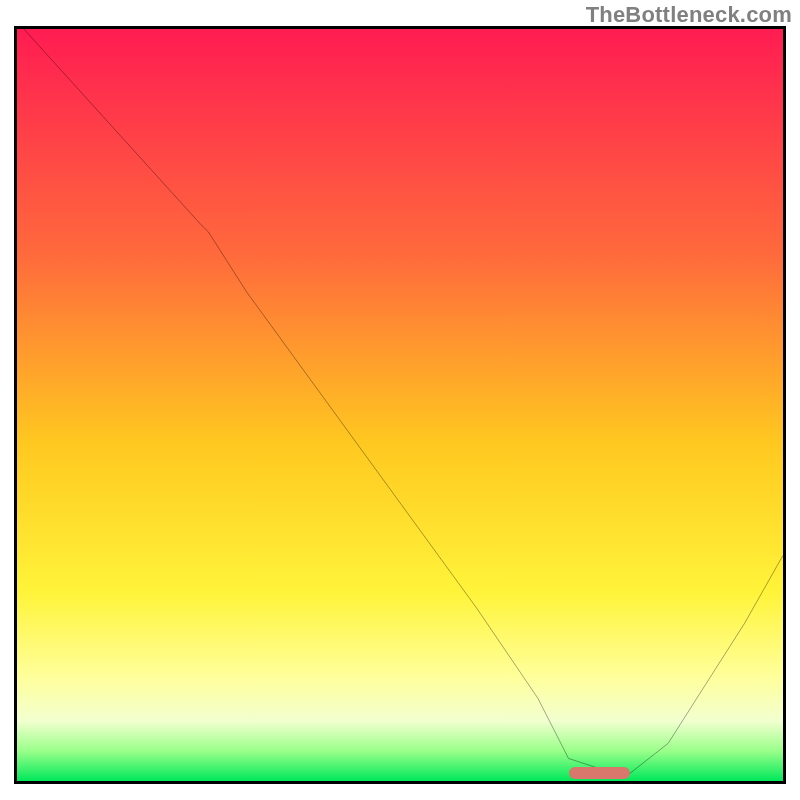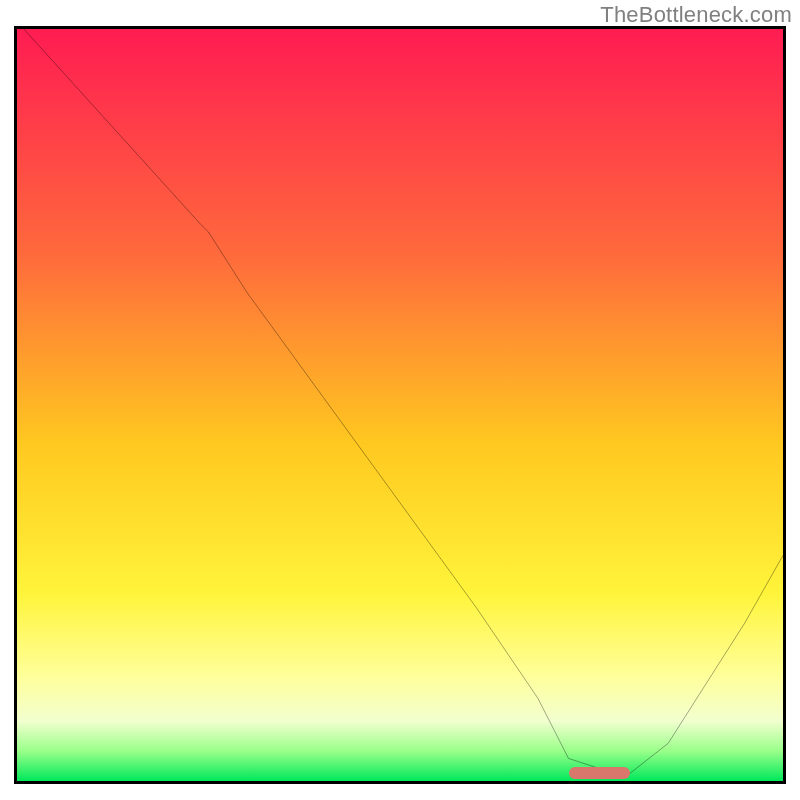--- a/index.html
+++ b/index.html
@@ -14,21 +14,21 @@
   .wrap {
     position: relative;
     width: 800px;
     height: 800px;
   }
   .attribution {
     position: absolute;
     top: 2px;
     right: 8px;
     font-size: 22px;
-    font-weight: normal;
+    font-weight: bold;
     color: #808080;
     letter-spacing: 0.2px;
     z-index: 10;
   }
   .plot {
     position: absolute;
     left: 14px;
     top: 26px;
     width: 772px;
     height: 758px;

